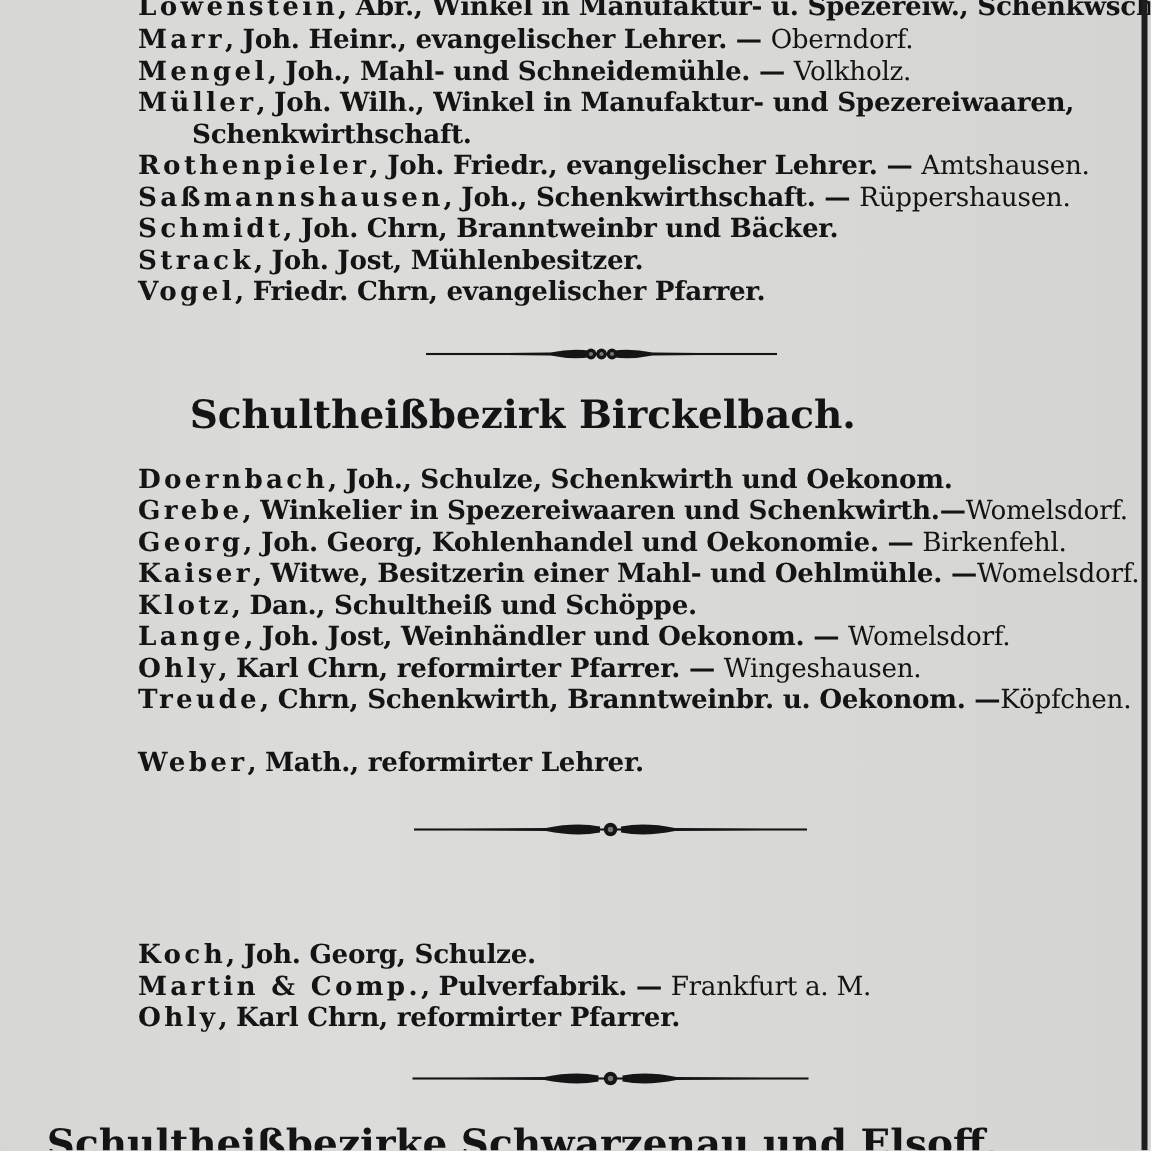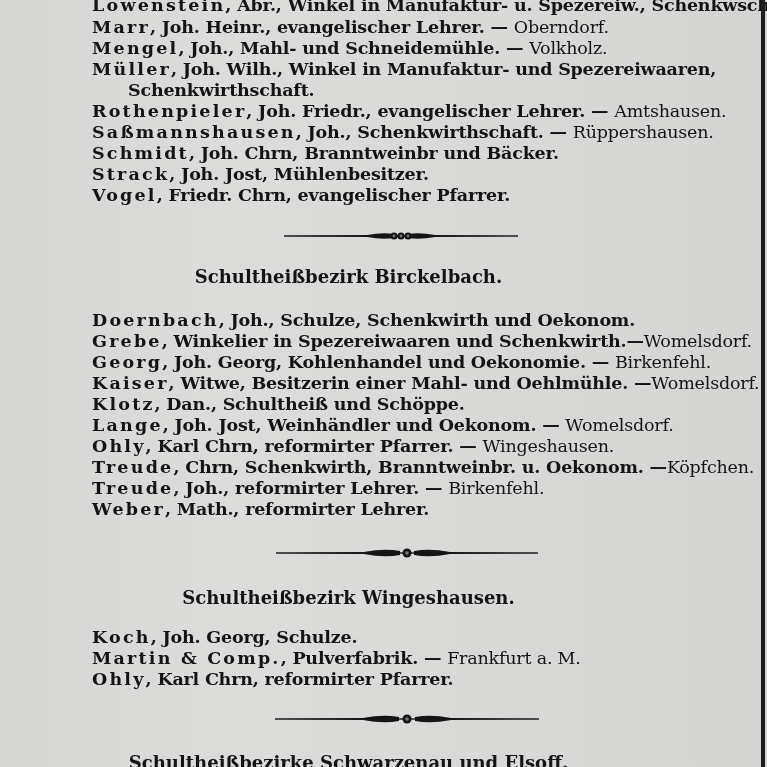--- a/index.html
+++ b/index.html
@@ -38,21 +38,21 @@
     }
     .line.indent { left: 128px; }
     .surname { letter-spacing: 2.2px; }
     .place { font-weight: 400; }
     .heading {
       position: absolute;
       left: 0;
       width: 697px;
       text-align: center;
       white-space: nowrap;
-      font-size: 18px;
+      font-size: 26px;
       font-weight: bold;
       line-height: 30px;
     }
     .ornament {
       position: absolute;
       height: 14px;
     }
     .ornament svg { display: block; width: 100%; height: 100%; }
   </style>
 </head>
@@ -88,34 +88,32 @@
   <div class="heading" style="top:262px">Schultheißbezirk Birckelbach.</div>
 
   <div class="line" style="top:309px"><span class="surname">Doernbach</span><span>, Joh., Schulze, Schenkwirth und Oekonom.</span></div>
   <div class="line" style="top:330px"><span class="surname">Grebe</span><span>, Winkelier in Spezereiwaaren und Schenkwirth.—</span><span class="place">Womelsdorf.</span></div>
   <div class="line" style="top:351px"><span class="surname">Georg</span><span>, Joh. Georg, Kohlenhandel und Oekonomie. — </span><span class="place">Birkenfehl.</span></div>
   <div class="line" style="top:372px"><span class="surname">Kaiser</span><span>, Witwe, Besitzerin einer Mahl- und Oehlmühle. —</span><span class="place">Womelsdorf.</span></div>
   <div class="line" style="top:393px"><span class="surname">Klotz</span><span>, Dan., Schultheiß und Schöppe.</span></div>
   <div class="line" style="top:414px"><span class="surname">Lange</span><span>, Joh. Jost, Weinhändler und Oekonom. — </span><span class="place">Womelsdorf.</span></div>
   <div class="line" style="top:435px"><span class="surname">Ohly</span><span>, Karl Chrn, reformirter Pfarrer. — </span><span class="place">Wingeshausen.</span></div>
   <div class="line" style="top:456px"><span class="surname">Treude</span><span>, Chrn, Schenkwirth, Branntweinbr. u. Oekonom. —</span><span class="place">Köpfchen.</span></div>
-  <div class="line" style="top:477px"><span class="surname">Treude</span><span>, Joh., reformirter Lehrer. — </span><span class="place">Birkenfehl.</span></div>
   <div class="line" style="top:498px"><span class="surname">Weber</span><span>, Math., reformirter Lehrer.</span></div>
 
   <div class="ornament" style="left:274px; top:546px; width:266px;">
     <svg viewBox="0 0 266 14" preserveAspectRatio="none">
       <path d="M2 7 L90 6 Q110 2 126 5 L126 9 Q110 12 90 8 Z" fill="#151515"></path>
       <path d="M264 7 L176 6 Q156 2 140 5 L140 9 Q156 12 176 8 Z" fill="#151515"></path>
       <rect x="2" y="6.3" width="262" height="1.4" fill="#151515"></rect>
       <circle cx="133" cy="7" r="4.5" fill="#151515"></circle>
         <circle cx="133" cy="7" r="1.8" fill="#777"></circle>
     </svg>
   </div>
 
-  <div class="heading" style="top:583px">Schultheißbezirk Wingeshausen.</div>
 
   <div class="line" style="top:626px"><span class="surname">Koch</span><span>, Joh. Georg, Schulze.</span></div>
   <div class="line" style="top:647px"><span class="surname">Martin &amp; Comp.</span><span>, Pulverfabrik. — </span><span class="place">Frankfurt a. M.</span></div>
   <div class="line" style="top:668px"><span class="surname">Ohly</span><span>, Karl Chrn, reformirter Pfarrer.</span></div>
 
   <div class="ornament" style="left:273px; top:712px; width:268px;">
     <svg viewBox="0 0 268 14" preserveAspectRatio="none">
       <path d="M2 7 L90 6 Q110 2 126 5 L126 9 Q110 12 90 8 Z" fill="#151515"></path>
       <path d="M266 7 L178 6 Q158 2 142 5 L142 9 Q158 12 178 8 Z" fill="#151515"></path>
       <rect x="2" y="6.3" width="264" height="1.4" fill="#151515"></rect>

